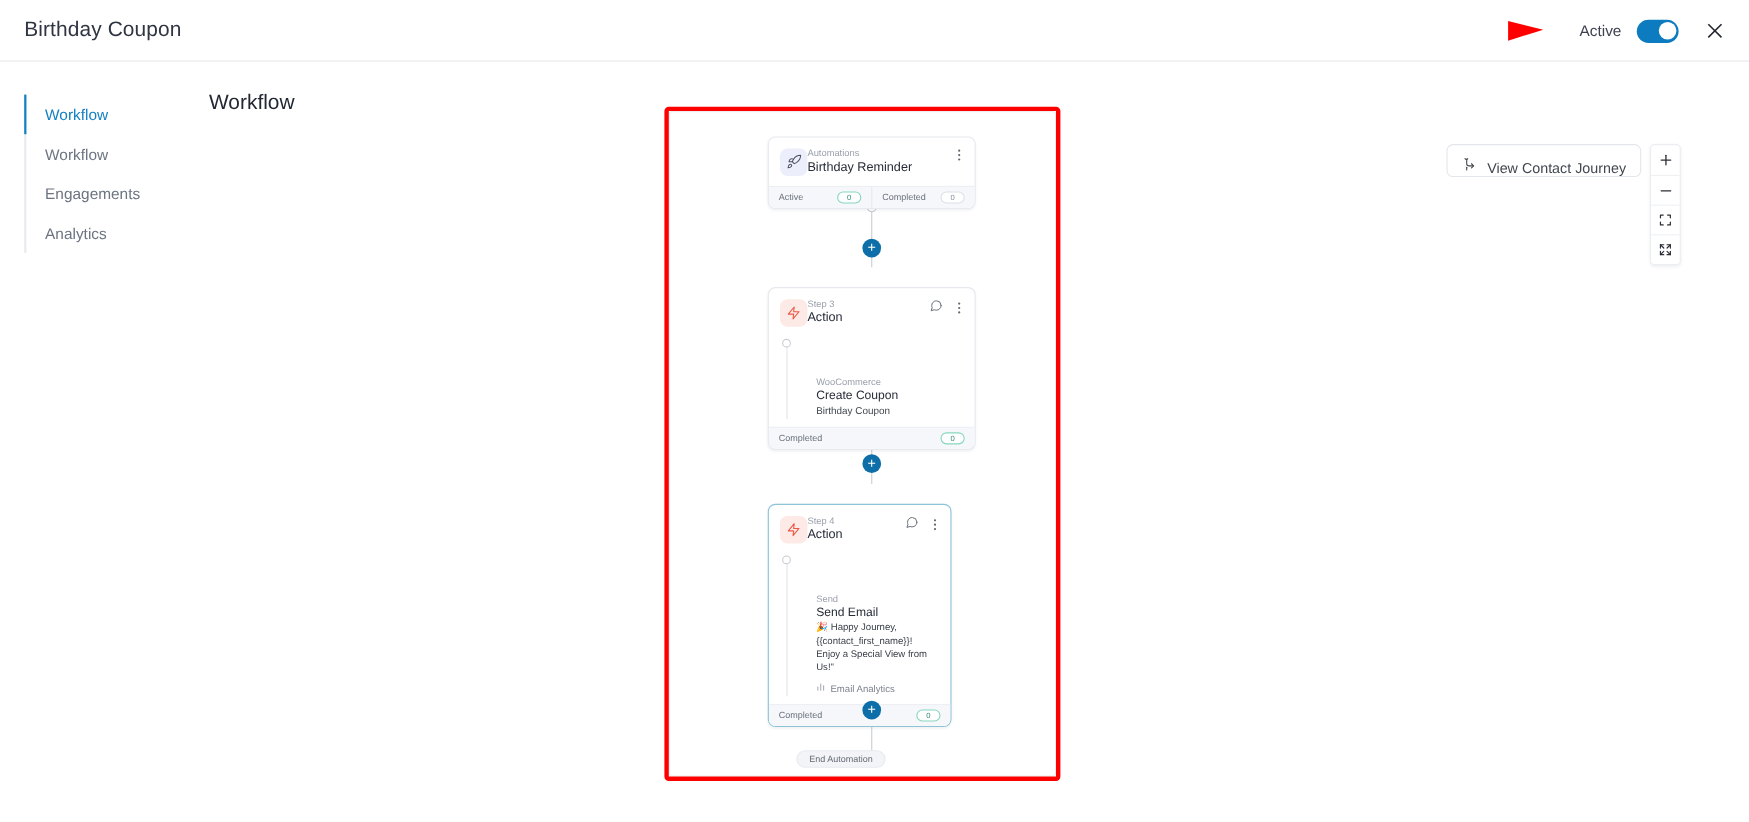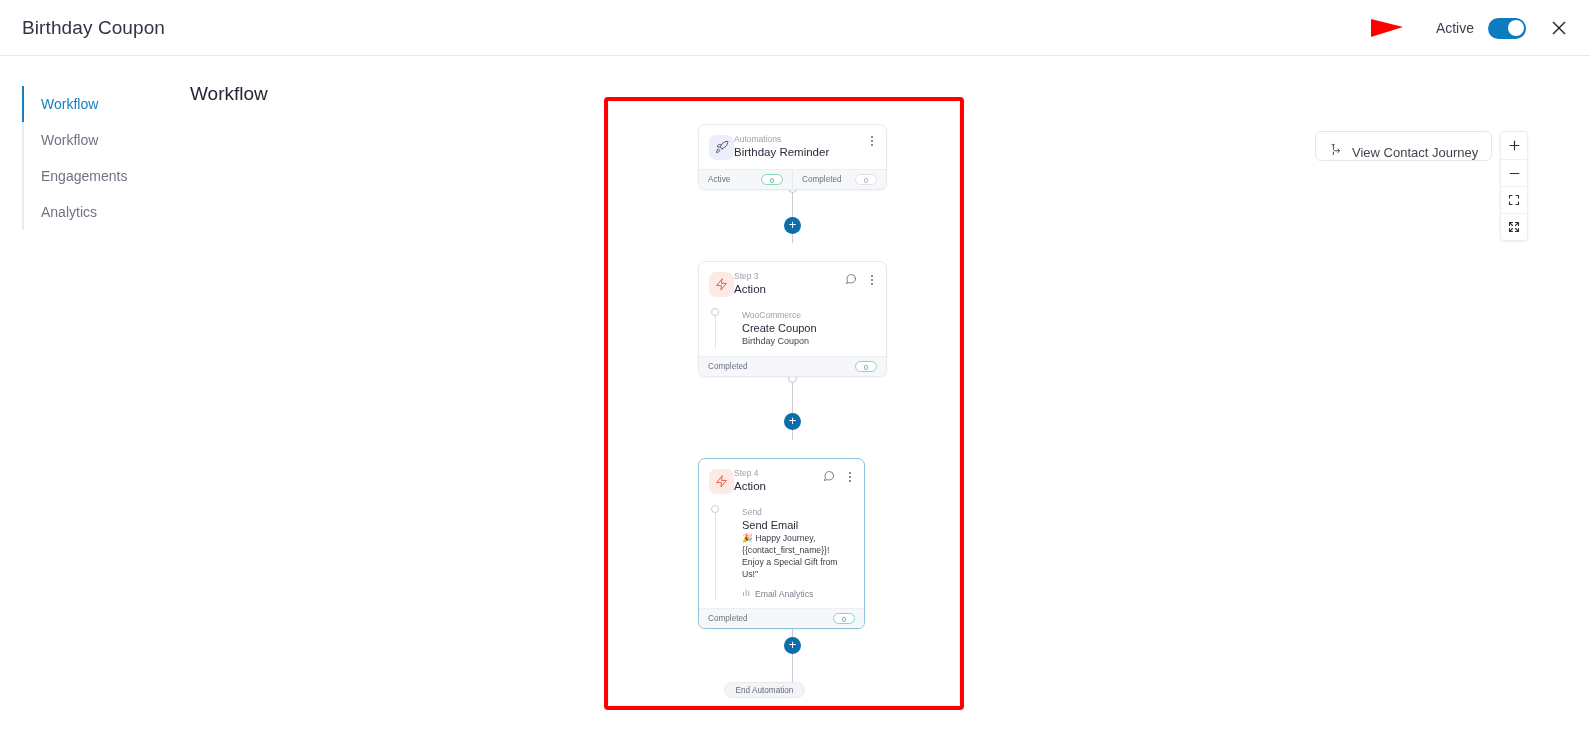--- a/index.html
+++ b/index.html
@@ -238,21 +238,21 @@
     background: #e2e4e9;
   }
   .body-rail-dot {
     position: absolute;
     left: 12px; top: 2px;
     width: 8px; height: 8px;
     border-radius: 50%;
     background: #fff;
     border: 1px solid #c9ccd3;
   }
-  .body-inner { padding-left: 33px; }
+  .body-inner { padding-left: 33px; margin-top: 32px; }
   .body-kicker {
     font-size: 8.5px;
     color: #9aa0ab;
     line-height: 12px;
   }
   .body-title {
     font-size: 11px;
     color: #262c38;
     line-height: 14px;
   }
@@ -524,21 +524,21 @@
             </div>
         </div>
       </div>
       <div class="card-body">
         <div class="body-rail"></div>
         <div class="body-rail-dot"></div>
         <div class="body-inner">
           <div class="body-kicker">Send</div>
           <div class="body-title">Send Email</div>
           <div class="body-snippet">🎉 Happy Journey,{{contact_first_name}}!</div>
-          <div class="body-snippet">Enjoy a Special Gift from Us!"</div>
+          <div class="body-snippet">Enjoy a Special View from Us!"</div>
           <div class="analytics-link">
             <span>
               <svg width="9" height="9" viewBox="0 0 24 24" fill="none" stroke="#8d939d" stroke-width="2" stroke-linecap="round" stroke-linejoin="round">
                 <line x1="4" y1="20" x2="4" y2="12"></line>
                 <line x1="11" y1="20" x2="11" y2="5"></line>
                 <line x1="18" y1="20" x2="18" y2="9"></line>
               </svg>
             </span>
             <span>Email Analytics</span>
           </div>

